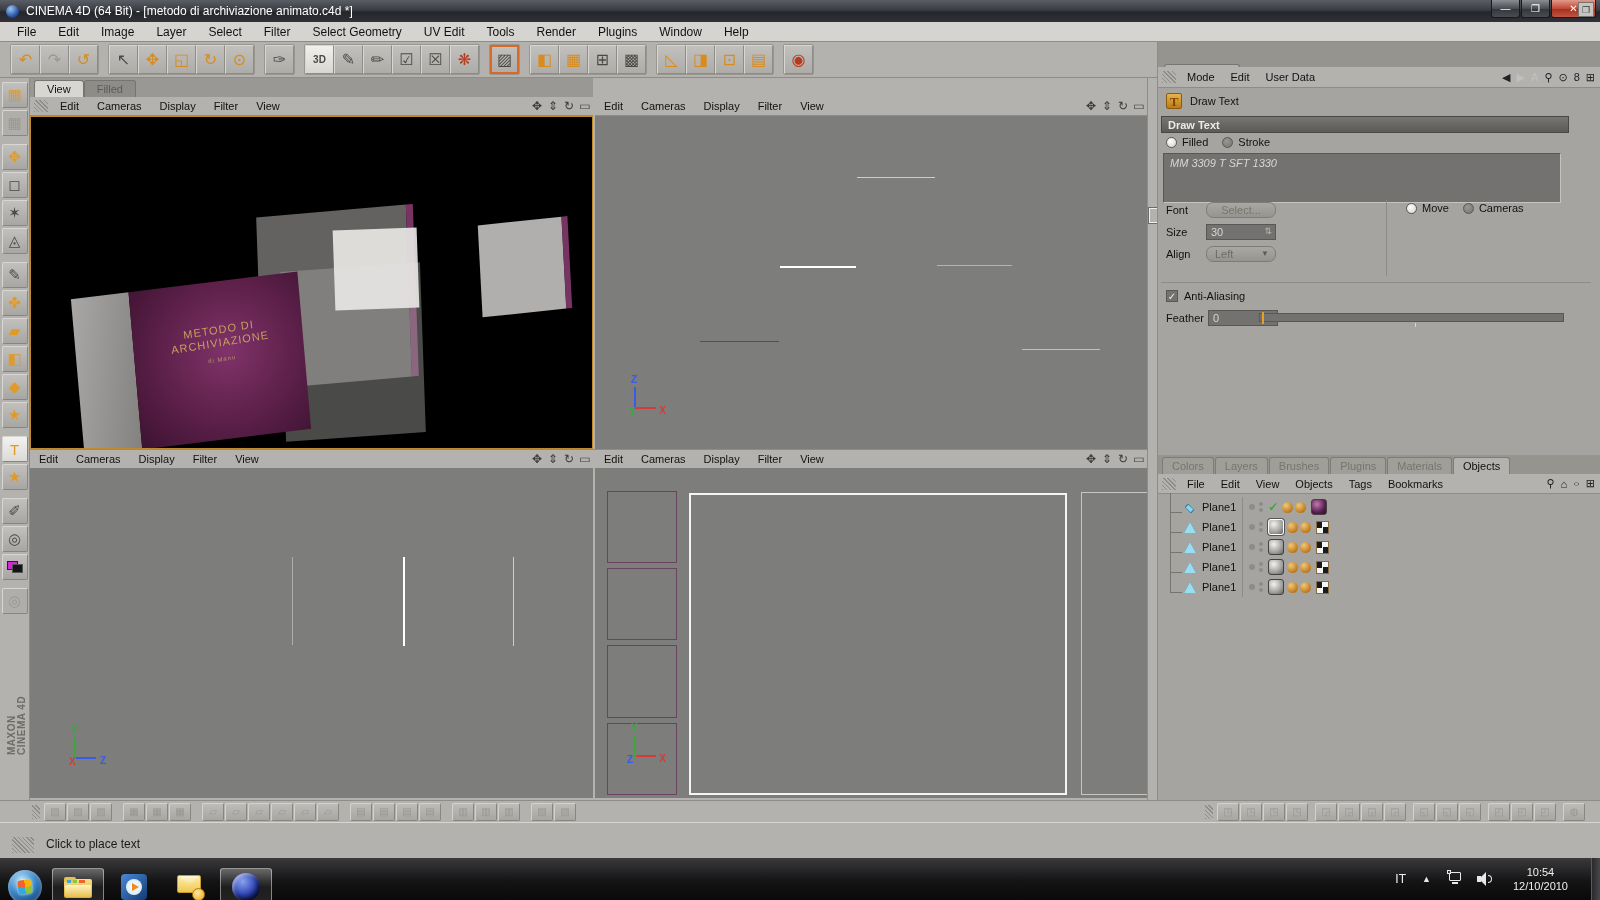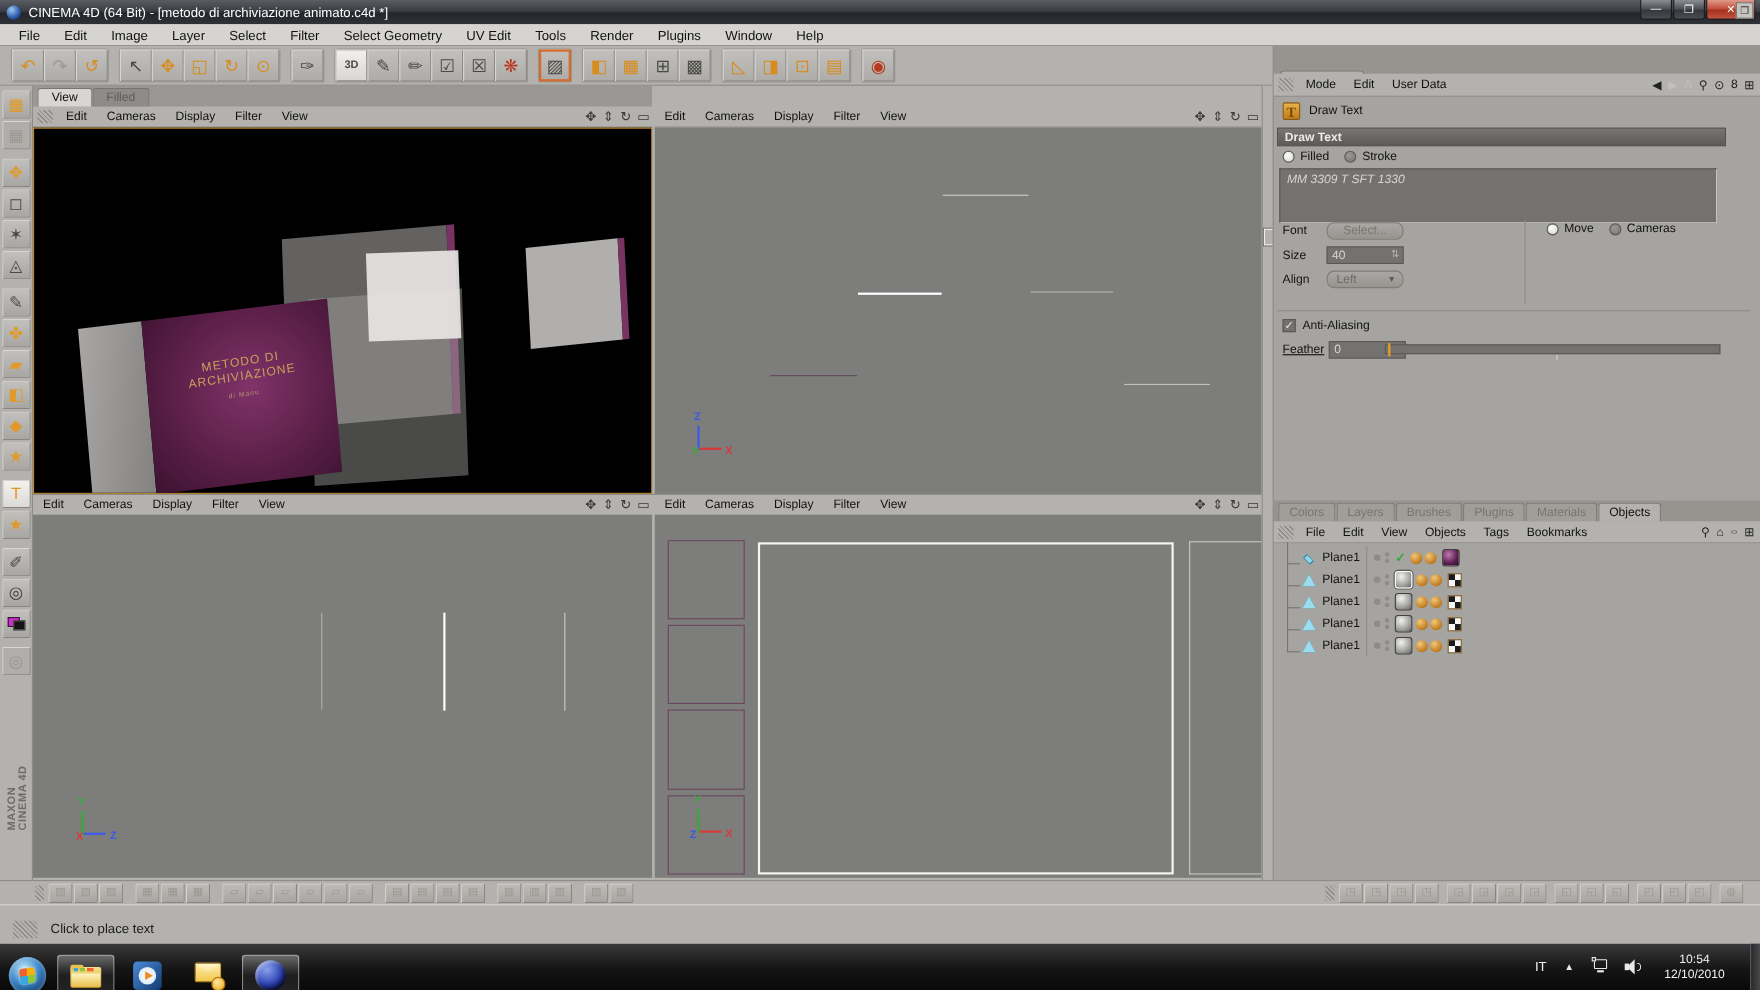--- a/index.html
+++ b/index.html
@@ -526,34 +526,34 @@
       <span class="fbtn">Select...</span>
     </div>
     <div class="row" style="left:248px; top:160px;">
       <span class="radio"></span>
       <span class="rlabel">Move</span>
       <span class="radio off"></span>
       <span class="rlabel">Cameras</span>
     </div>
     <div class="row" style="left:8px; top:182px;">
       <span style="width:30px;">Size</span>
-      <span class="spin"><span>40</span><span class="arr">⇅</span></span>
+      <span class="spin"><span>30</span><span class="arr">⇅</span></span>
     </div>
     <div class="row" style="left:8px; top:204px;">
       <span style="width:30px;">Align</span>
       <span class="drop"><span>Left</span><span class="arr">▼</span></span>
     </div>
     <div class="vsep"></div>
     <div class="hsep"></div>
     <div class="row" style="left:8px; top:248px;">
       <span class="checkbox">✓</span>
       <span>Anti-Aliasing</span>
     </div>
     <div class="row" style="left:8px; top:268px; width:430px;">
-      <span style="width:42px;text-decoration:underline;">Feather</span>
+      <span style="width:42px;">Feather</span>
       <span class="spin" style="margin-left:0;"><span>0</span><span class="arr">⇅</span></span>
       <span class="slider">
           <span class="cursor"></span>
           <span class="tick"></span>
         </span>
     </div>
 
     <div class="otabs">
         <span class="otab">Colors</span>
         <span class="otab">Layers</span>

